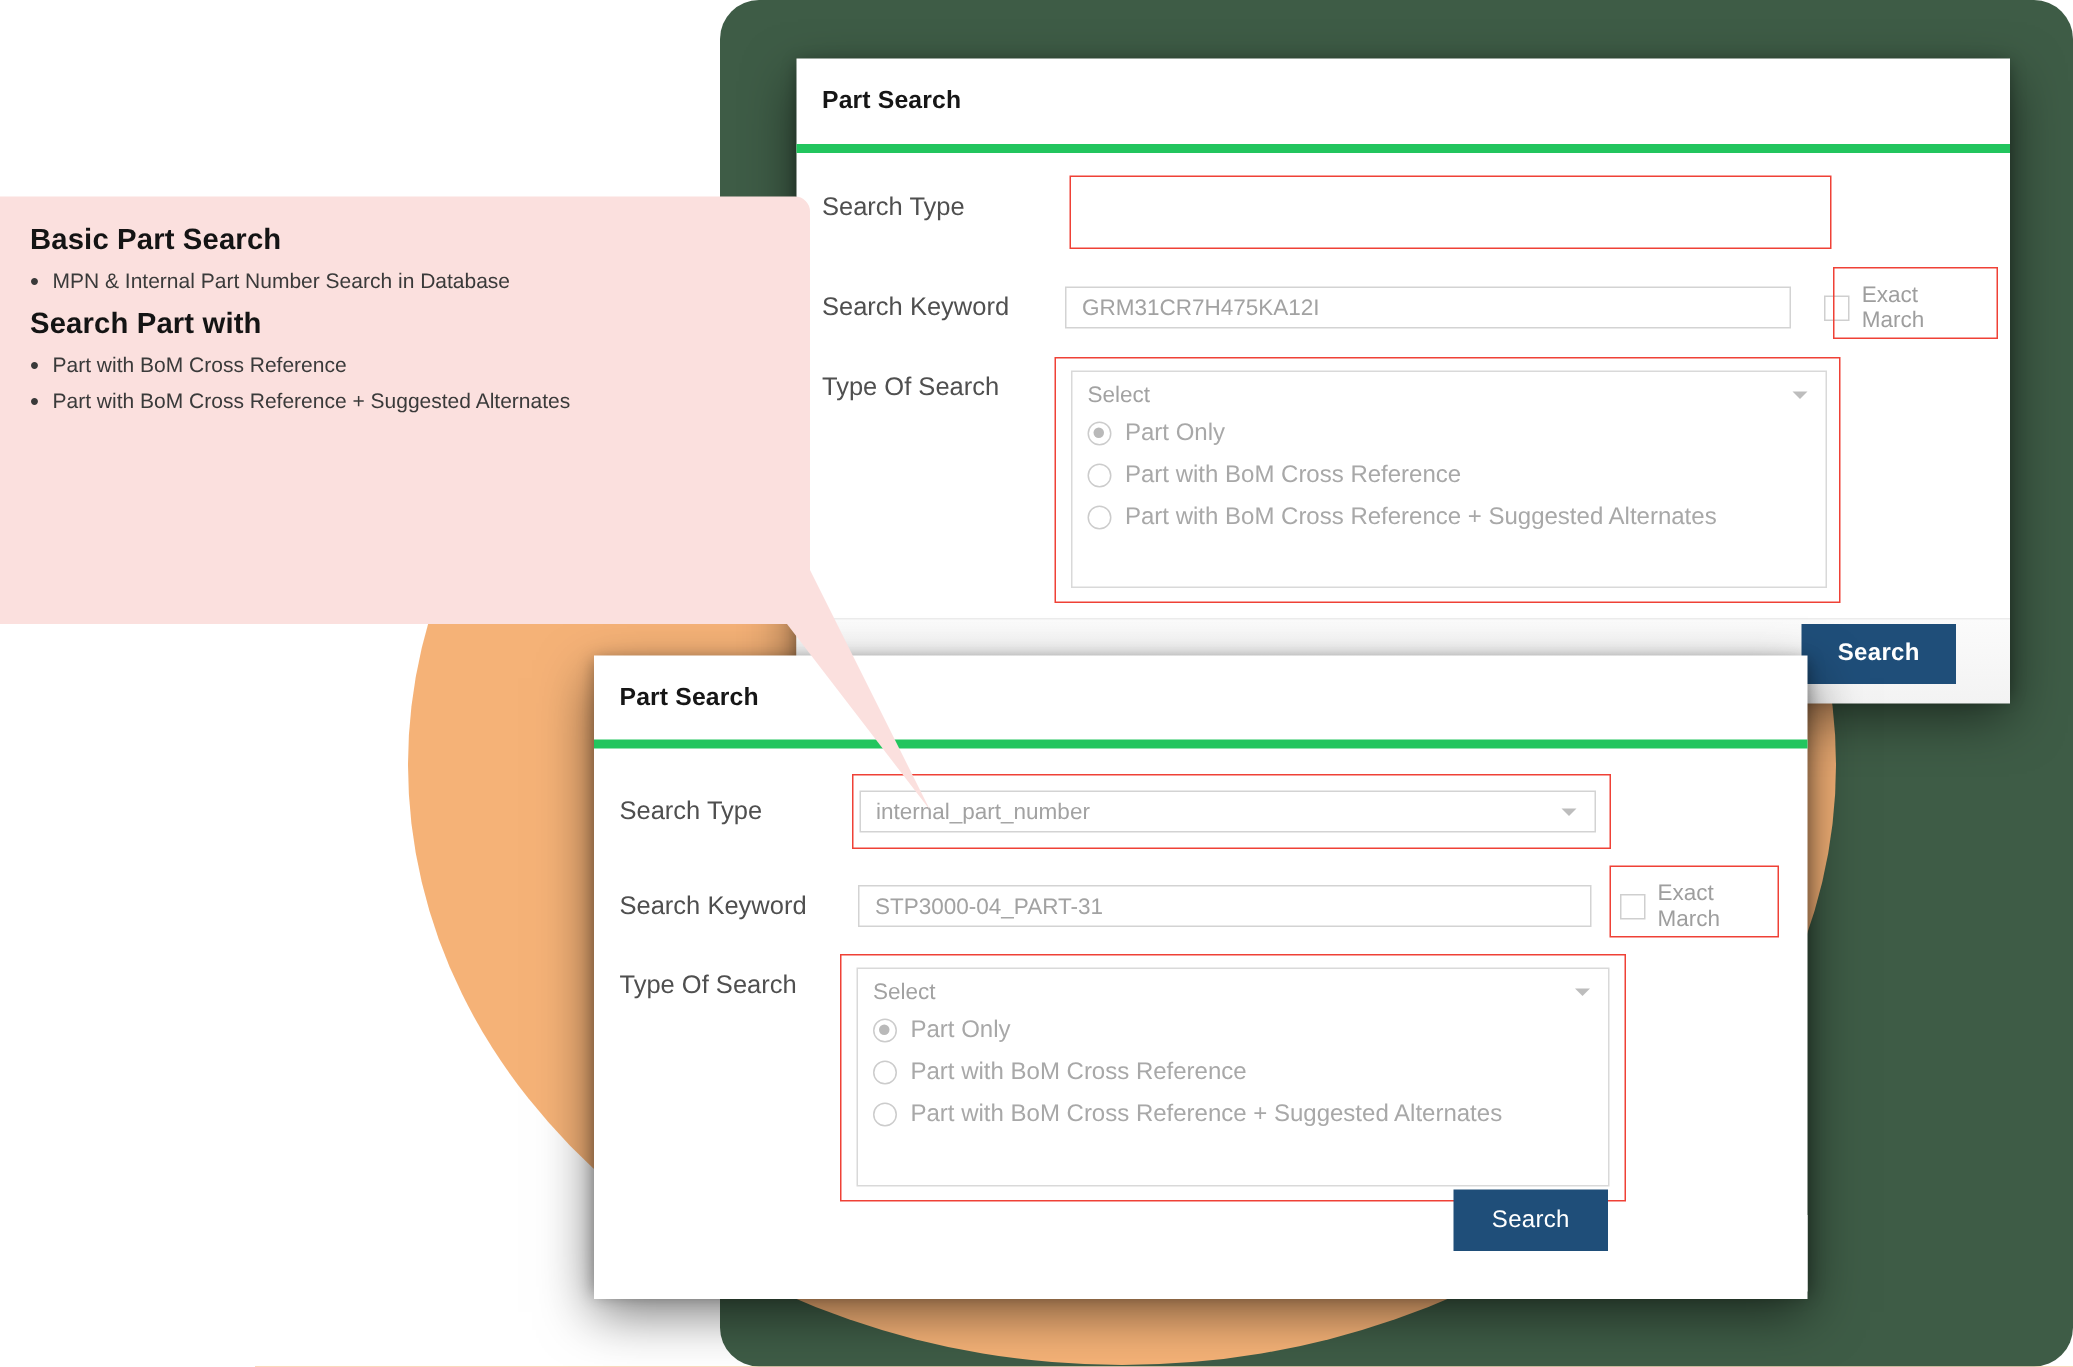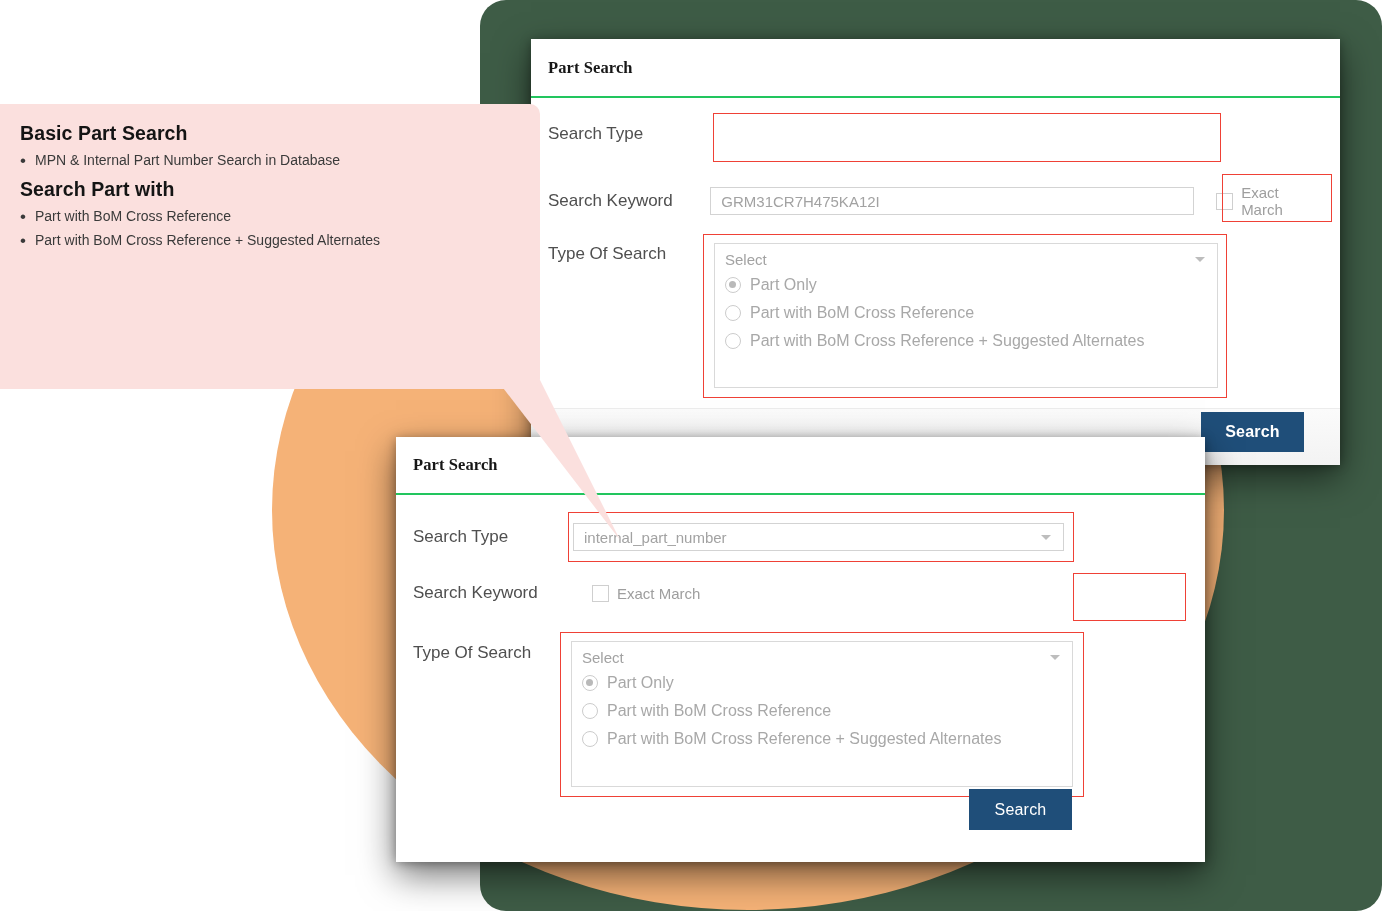--- a/index.html
+++ b/index.html
@@ -27,22 +27,21 @@
   
   .dialog{
     position:absolute;background:#ffffff;
     box-shadow:0 14px 34px rgba(0,0,0,0.55), 0 2px 10px rgba(0,0,0,0.35);
   }
   .dlg-title{
     font-size:16.5px;font-weight:bold;color:#161616;
     letter-spacing:.1px;
   }
   .dlg-head{
-    border-bottom:2px solid #22c55e;
-    font-family:Liberation Serif, serif;
+    border-bottom:6px solid #22c55e;
   }
   .dlg-footer{
     background:linear-gradient(#fbfbfb,#f3f3f3);
     border-top:1px solid #ececec;
   }
   .row{display:flex;align-items:center;}
   .lbl{
     color:#4f4f4f;font-size:17px;
   }
   .field{
@@ -96,21 +95,21 @@
   #dlg-top .dlg-footer{height:56px;position:relative;}
 
   
   #dlg-bot{left:396px;top:437px;width:809px;height:424px;}
   #dlg-bot .dlg-head{height:56px;display:flex;align-items:center;padding-left:17px;}
   #dlg-bot .body{position:relative;height:311px;}
   #dlg-bot .dlg-footer{height:56px;position:relative;background:#fff;border-top:0;}
 
   
   .callout{
-    position:absolute;left:0px;top:104px;width:540px;height:285px;
+    position:absolute;left:0px;top:131px;width:540px;height:285px;
     background:#fbe0de;border-radius:0 10px 10px 0;
     padding:18px 24px 10px 20px;box-sizing:border-box;
   }
   .callout h3{
     margin:0 0 7px 0;font-size:19.5px;font-weight:bold;color:#141414;
     letter-spacing:.1px;
   }
   .callout ul{list-style:none;margin:0 0 9px 0;padding:0;}
   .callout li{
     font-size:14px;color:#3a3a3a;margin:0 0 7px 0;
@@ -188,20 +187,23 @@
         <div class="lbl" style="width:160px;">Search Type</div>
         <div class="field" style="width:491px;height:28px;">
           <span class="ph">internal_part_number</span>
           <span class="caret"></span>
         </div>
       </div>
       <div class="redbox" style="left:172px;top:17px;width:506px;height:50px;"></div>
 
       <div class="row" style="position:absolute;left:17px;top:88px;width:775px;">
         <div class="lbl" style="width:160px;">Search Keyword</div>
+        <div class="field" style="width:491px;height:28px;">
+          <span class="ph">STP3000-04_PART-31</span>
+        </div>
         <div class="chk-wrap" style="margin-left:19px;">
           <span class="chk"></span>
           <span class="chk-lbl">Exact March</span>
         </div>
       </div>
       <div class="redbox" style="left:677px;top:78px;width:113px;height:48px;"></div>
 
       <div class="lbl" style="position:absolute;left:17px;top:148px;width:160px;">Type Of Search</div>
       <div class="radio-panel" style="position:absolute;left:175px;top:146px;width:502px;height:146px;">
         <div class="rp-head">

